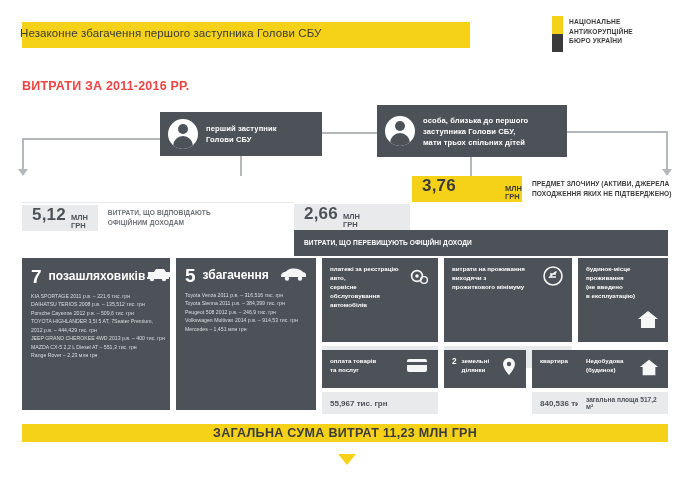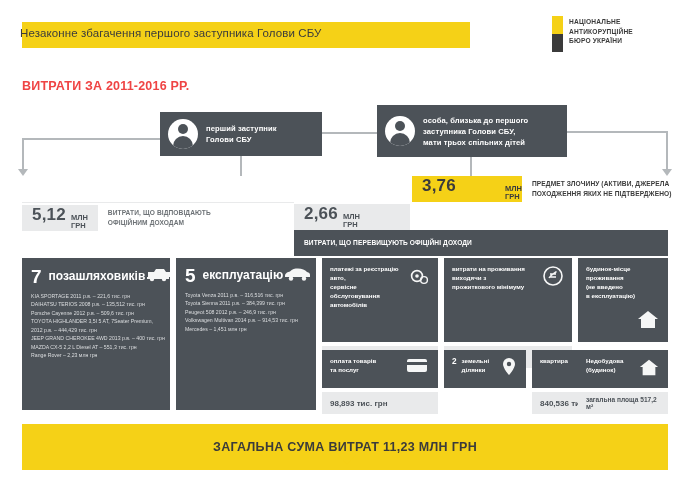--- a/index.html
+++ b/index.html
@@ -95,21 +95,21 @@
   .mp-row{display:flex;align-items:flex-start;justify-content:space-between;}
 
   .valuebox{position:absolute;background:#e9eaeb;color:#4c5258;font-size:8px;font-weight:bold;
             display:flex;align-items:center;padding:0 8px;box-sizing:border-box;}
 
   
   .ico{flex:0 0 auto;opacity:.95;}
 
   
   .total{
-    position:absolute;left:22px;top:424px;width:646px;height:46px;background:#f5d117;
+    position:absolute;left:22px;top:424px;width:646px;height:18px;background:#f5d117;
     display:flex;align-items:center;justify-content:center;
   }
   .total span{font-size:12.5px;font-weight:bold;color:#3b3b3b;letter-spacing:.3px;}
   .total-tip{
     position:absolute;left:338px;top:454px;width:0;height:0;
     border-left:9px solid transparent;border-right:9px solid transparent;border-top:11px solid #f5d117;
   }
 </style>
 </head>
 <body>
@@ -225,21 +225,21 @@
       <div>2012 р.в. – 444,429 тис. грн</div>
       <div>JEEP GRAND CHEROKEE 4WD 2013 р.в. – 400 тис. грн</div>
       <div>MAZDA CX-5 2,2 L Diesel AT – 551,3 тис. грн</div>
       <div>Range Rover – 2,23 млн грн</div>
     </div>
   </div>
 
   <div class="panel" style="left:176px;top:258px;width:140px;height:152px;">
     <div class="panel-head">
       <span class="big">5</span>
-      <span class="cap">експлуатацію</span>
+      <span class="cap">збагачення</span>
       <span class="ico" style="margin-left:auto;">
         <svg width="28" height="14" viewBox="0 0 28 14">
             <path d="M2 9c0-3 3-4 5-4.5C9 2 12 1.5 15 1.5c4 0 7 1.5 9 3.5 2 .4 3 1.4 3 3v2H2z" fill="#fff"></path>
             <circle cx="8" cy="11.5" r="2.2" fill="#fff"></circle>
             <circle cx="21" cy="11.5" r="2.2" fill="#fff"></circle>
           </svg>
       </span>
     </div>
     <div class="panel-list">
       <div>Toyota Venza 2011 р.в. – 316,516 тис. грн</div>
@@ -300,21 +300,21 @@
       <span class="cap" style="white-space:pre-line;width:68px;">оплата товарів
 та послуг</span>
       <span class="ico">
         <svg width="24" height="17" viewBox="0 0 24 17">
             <rect x="1" y="2" width="20" height="13" rx="2" fill="#fff"></rect>
             <rect x="1" y="5" width="20" height="3" fill="#4c5258"></rect>
           </svg>
       </span>
     </div>
   </div>
-  <div class="valuebox" style="left:322px;top:392px;width:116px;height:22px;">98,893 тис. грн</div>
+  <div class="valuebox" style="left:322px;top:392px;width:116px;height:22px;">55,967 тис. грн</div>
 
   <div class="minipanel" style="left:444px;top:350px;width:82px;height:38px;">
     <div class="mp-row">
       <span class="val" style="margin-right:5px;">2</span>
       <span class="cap" style="white-space:pre-line;flex:1;">земельні
 ділянки</span>
       <span class="ico">
         <svg width="18" height="20" viewBox="0 0 18 20">
             <path d="M9 1a6 6 0 0 0-6 6c0 4.5 6 11 6 11s6-6.5 6-11a6 6 0 0 0-6-6z" fill="#fff"></path>
             <circle cx="9" cy="7" r="2.2" fill="#4c5258"></circle>

